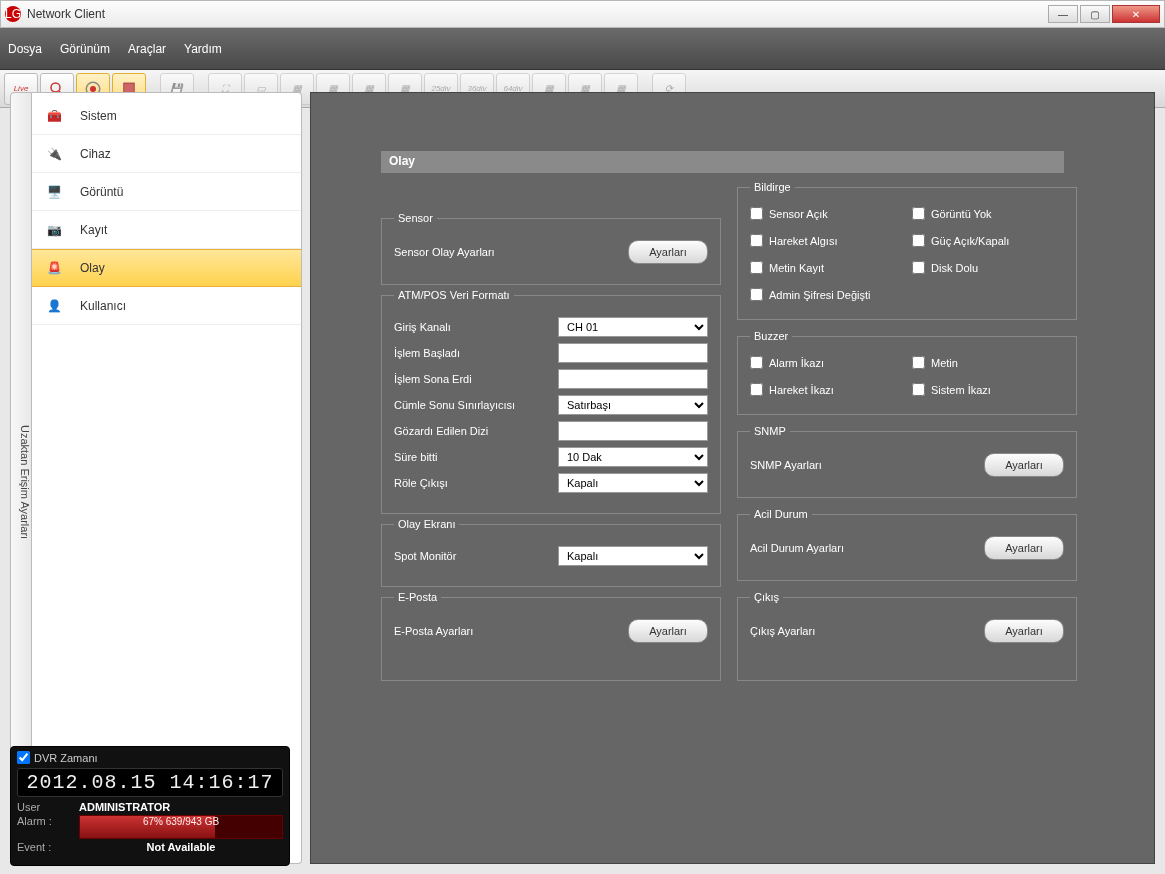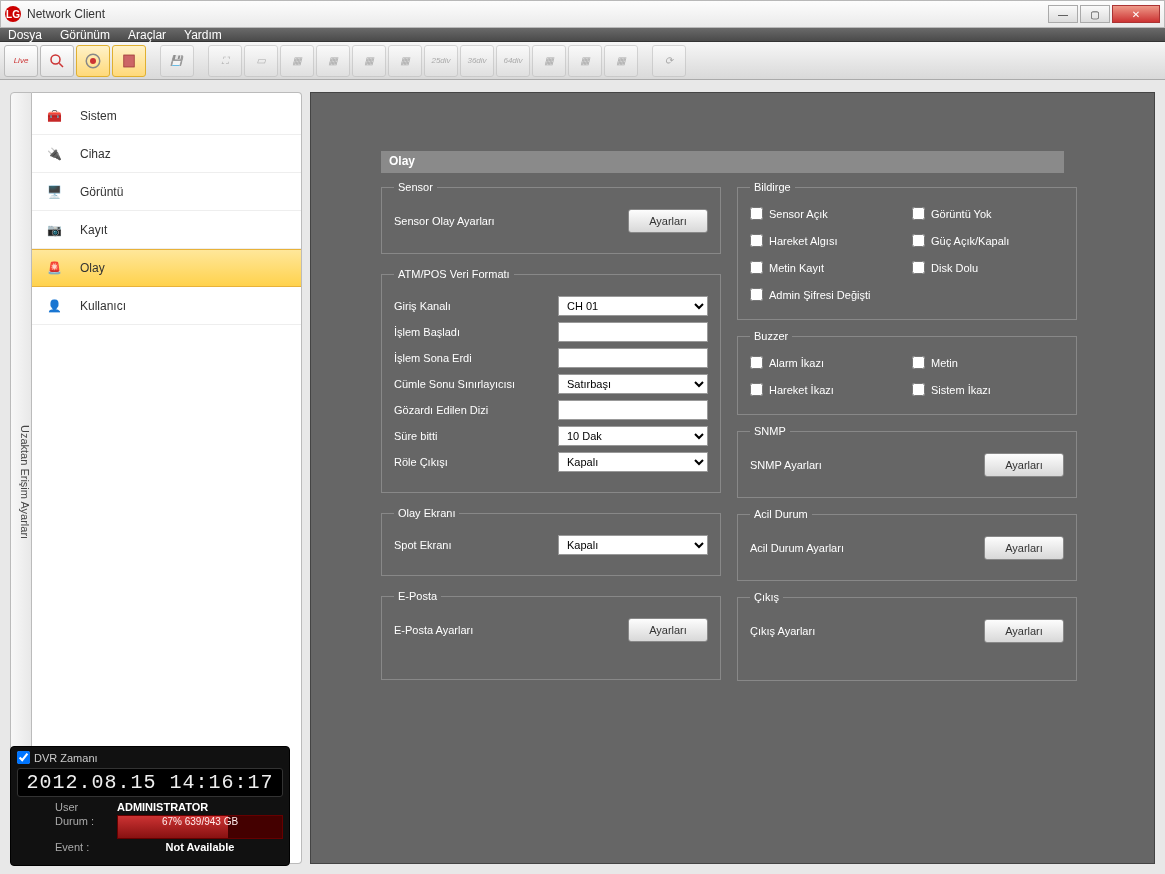--- a/index.html
+++ b/index.html
@@ -1,24 +1,24 @@
 <!DOCTYPE html>
 <html><head>
 <meta charset="utf-8">
 <style>
 * { box-sizing: border-box; margin: 0; padding: 0; font-family: "Segoe UI", Tahoma, sans-serif; }
 body { background: #e8e8e8; width: 1165px; height: 874px; overflow: hidden; position: relative; }
 
 .titlebar { height: 28px; background: linear-gradient(#fdfdfd,#eaeaea); border: 1px solid #b8b8b8; display:flex; align-items:center; padding: 0 4px; font-size: 12px; color:#333; }
-.titlebar .logo { width:16px;height:16px;border-radius:50%;background:#c00;color:#fff;display:flex;align-items:center;justify-content:center;font-size:10px;font-weight:bold;margin-right:6px;}
+.titlebar .logo { width:16px;height:16px;border-radius:50%;background:#c00;color:#fff;display:flex;align-items:center;justify-content:center;font-size:12px;font-weight:normal;margin-right:6px;}
 .titlebar .space { flex:1; }
 .titlebar .winbtn { width:30px;height:18px;border:1px solid #aaa;margin-left:2px;background:linear-gradient(#fafafa,#ddd);display:flex;align-items:center;justify-content:center;font-size:10px;}
 .titlebar .winclose { background:linear-gradient(#e98,#c33);border-color:#a33;color:#fff;width:48px;}
 
-.menubar { height: 14px; background: linear-gradient(#6a6a6a,#4a4a4a); color:#fff; display:flex; align-items:center; padding: 0 8px; font-size:12px; gap:18px; border-bottom:1px solid #333;}
+.menubar { height: 42px; background: linear-gradient(#6a6a6a,#4a4a4a); color:#fff; display:flex; align-items:center; padding: 0 8px; font-size:12px; gap:18px; border-bottom:1px solid #333;}
 .menubar span { cursor:default; }
 
 .toolbar { height: 38px; background: linear-gradient(#f6f6f6,#d9d9d9); border-bottom:1px solid #aaa; display:flex; align-items:center; padding: 2px 4px; gap:2px;font-style:italic;}
 .tbtn { width:34px;height:32px;border:1px solid #bbb;background:linear-gradient(#fff,#e4e4e4);border-radius:3px;display:flex;align-items:center;justify-content:center;color:#777;font-size:10px;}
 .tbtn.active { background: linear-gradient(#fff2c8,#ffd97a); border-color:#e0b030;}
 .tbtn.disabled { opacity:.55; }
 .tbtn svg { width:18px;height:18px; }
 
 .workspace { position:absolute; top:92px; left:10px; right:10px; bottom:10px; display:flex; }
 .vtab { width:22px; background: linear-gradient(90deg,#f8f8f8,#e8e8e8); border:1px solid #bbb; border-radius:4px 0 0 4px; writing-mode: vertical-rl; text-orientation: mixed; font-size:11px; color:#444; text-align:center; padding-top:8px;}
@@ -29,30 +29,30 @@
 
 .content { flex:1; background:#666; margin-left:8px; border:1px solid #444; padding:60px 10px 10px 70px; position:relative; }
 .panel-header { position:absolute; left:70px; right:90px; top:58px; height:22px; background:#8a8a8a; color:#fff; font-size:12px; font-weight:bold; padding:3px 8px; }
 .settings-body { background:#666; display:grid; grid-template-columns: 340px 340px; column-gap:16px; row-gap:10px; padding-top:28px;}
 fieldset { border:1px solid #888; padding:10px 12px 14px; color:#fff; font-size:11px; }
 legend { padding:0 4px; color:#fff; font-size:11px;}
 .row { display:flex; align-items:center; margin:6px 0; }
 .row label { flex:1; }
 .row .ctrl { width:150px; }
 .row select,.row input[type=text] { width:150px; height:20px; font-size:11px; background:#fff;border:1px solid #999;padding:0 4px;}
-.btn { width:80px;height:24px;background:linear-gradient(#fdfdfd,#d8d8d8);border:1px solid #888;border-radius:3px;color:#333;font-size:11px;cursor:pointer;}
+.btn { width:80px;height:24px;background:linear-gradient(#fdfdfd,#d8d8d8);border:1px solid #888;border-radius:10px;color:#333;font-size:11px;cursor:pointer;}
 .chkgrid { display:grid; grid-template-columns:1fr 1fr; row-gap:14px; column-gap:10px; padding:4px 0;}
 .chk { display:flex; align-items:flex-end; gap:6px; font-size:11px; color:#fff;}
 .chk input { width:13px;height:13px; accent-color:#888;}
 
 .statusbox { position:absolute; left:10px; bottom:8px; width:280px; height:120px; background:#111; border:1px solid #000; border-radius:4px; color:#ddd; font-size:11px; padding:4px 6px;}
 .statusbox .dvrline { display:flex;align-items:center;gap:4px;color:#ccc;font-size:11px;}
 .statusbox .clock { font-family: "Courier New", monospace; font-size:20px; letter-spacing:1px; background:#000; color:#eee; padding:2px 4px; margin:4px 0; text-align:center; border:1px solid #333; border-radius:3px;}
 .statusbox .line { display:flex; gap:6px; margin:2px 0;}
-.statusbox .line .k { color:#aaa; width:56px;margin-left:38px;}
+.statusbox .line .k { color:#aaa; width:56px;}
 .statusbox .bar { flex:1;height:24px;background:#400;border:1px solid #600;position:relative;color:#fee;font-size:10px;text-align:center;line-height:11px;}
 .statusbox .bar .fill{position:absolute;left:0;top:0;bottom:0;width:67%;background:linear-gradient(#c33,#811);}    
 .statusbox .bar span{position:relative;}
 </style>
 </head>
 <body>
 
 <div class="titlebar">
   <div class="logo">LG</div>
   <span>Network Client</span>
@@ -133,21 +133,21 @@
     <div class="navitem">
       <span class="navicon">👤</span>
       <span>Kullanıcı</span>
     </div>
   </div>
 
   <div class="content">
     <div class="panel-header">Olay</div>
     <div class="settings-body">
 
-      <div style="display:flex;flex-direction:column;gap:14px;">
+      <div style="display:flex;flex-direction:column;gap:4px;justify-content:flex-end;">
         <fieldset>
           <legend>Sensor</legend>
           <div class="row">
             <label>Sensor Olay Ayarları</label>
             <button class="btn">Ayarları</button>
           </div>
         </fieldset>
 
         <fieldset>
           <legend>ATM/POS Veri Formatı</legend>
@@ -177,21 +177,21 @@
             </div>
           <div class="row">
               <label>Röle Çıkışı</label>
             <select class="ctrl"><option>Kapalı</option></select>
             </div>
         </fieldset>
 
         <fieldset>
           <legend>Olay Ekranı</legend>
           <div class="row">
-              <label>Spot Ekranı</label>
+              <label>Spot Monitör</label>
             <select class="ctrl"><option>Kapalı</option></select>
             </div>
         </fieldset>
 
         <fieldset style="min-height:90px;">
           <legend>E-Posta</legend>
           <div class="row">
               <label>E-Posta Ayarları</label>
             <button class="btn">Ayarları</button>
             </div>
@@ -288,20 +288,20 @@
   <div class="dvrline">
       <input type="checkbox" checked="" style="">
       <span>DVR Zamanı</span>
     </div>
   <div class="clock">2012.08.15  14:16:17</div>
   <div class="line">
       <span class="k">User</span>
       <b style="color:#fff;">ADMINISTRATOR</b>
     </div>
   <div class="line">
-      <span class="k">Durum :</span>
+      <span class="k">Alarm :</span>
     <div class="bar"><div class="fill"></div><span>67% 639/943 GB</span></div>
     </div>
   <div class="line">
       <span class="k">Event   :</span>
       <span style="flex:1;text-align:center;color:#fff;font-weight:bold;">Not Available</span>
     </div>
 </div>
 
 </body></html>

